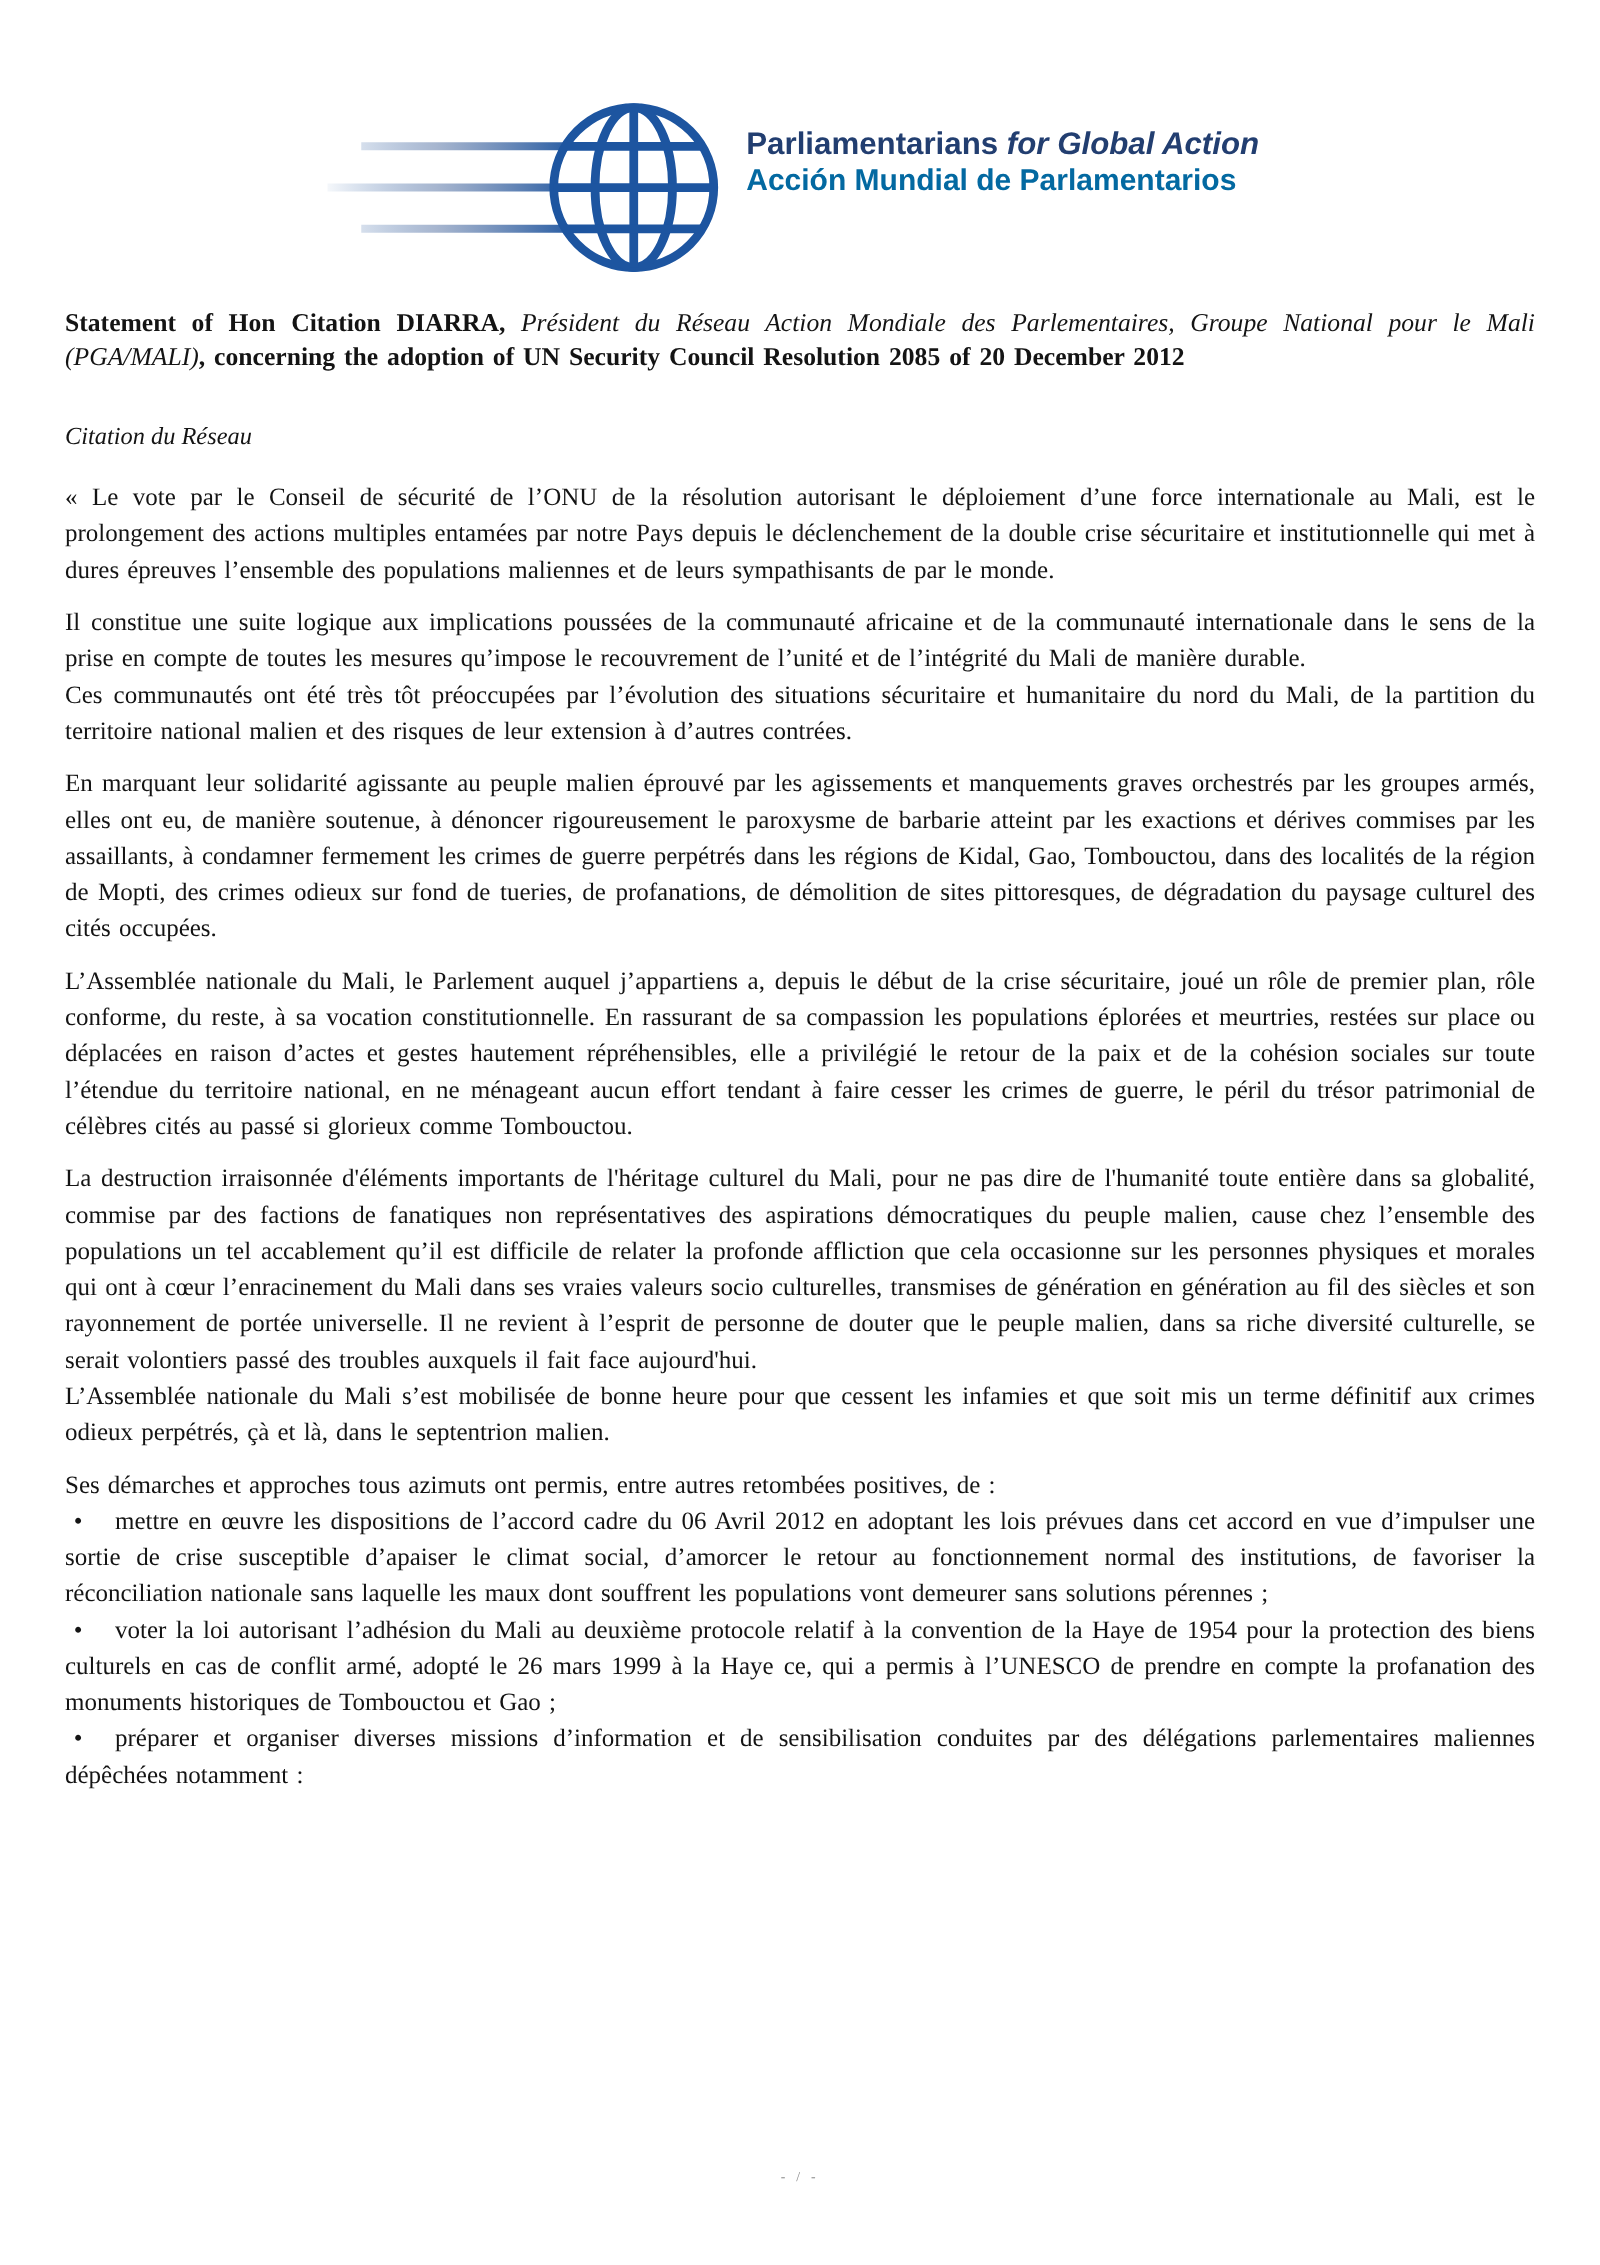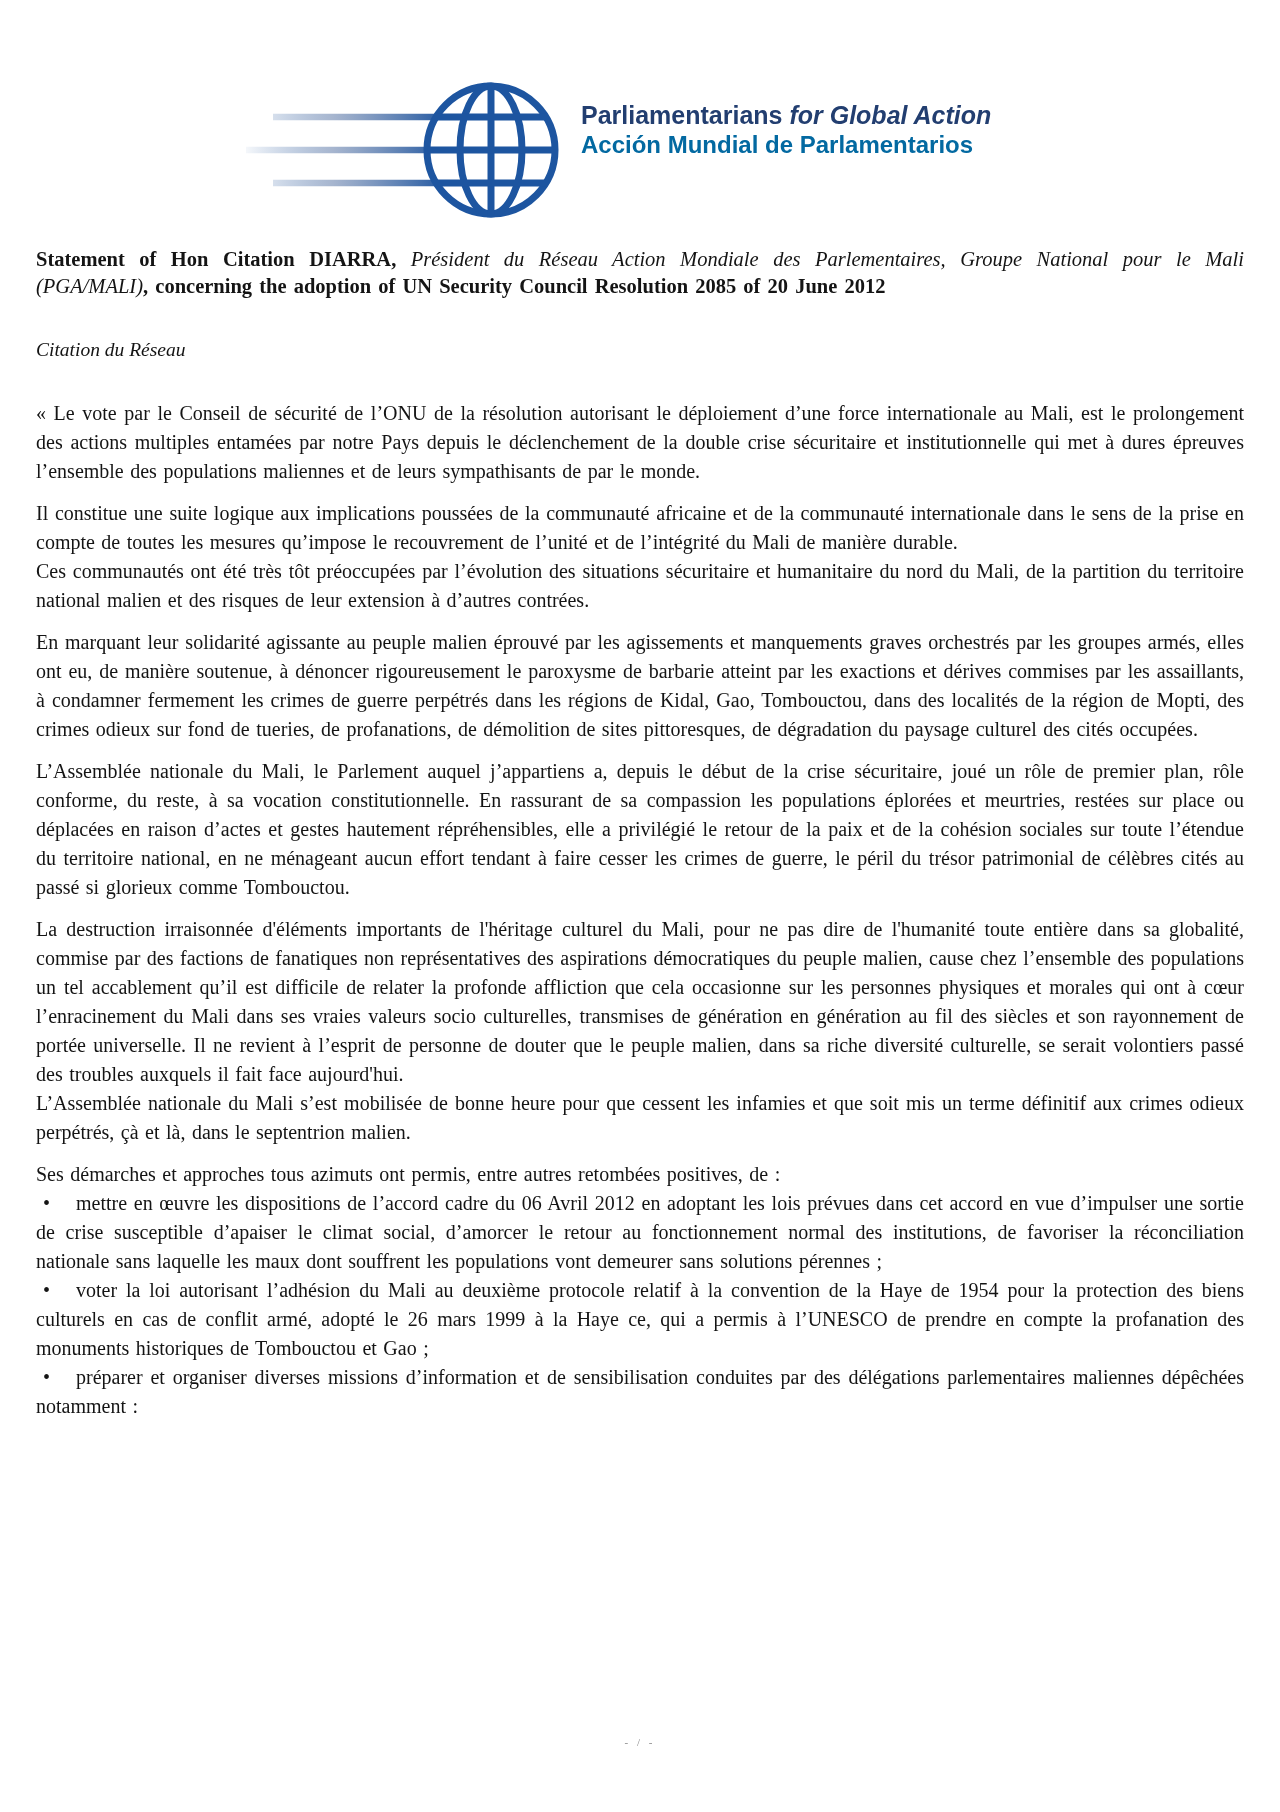--- a/index.html
+++ b/index.html
@@ -1,19 +1,19 @@
 <!DOCTYPE html>
 <html><head>
 <meta charset="utf-8">
 <style>
   html,body{margin:0;padding:0;background:#ffffff;}
   .page{
     width:1280px;height:1812px;position:relative;background:#ffffff;
     font-family:"Liberation Serif",serif;color:#141414;
-    padding:0 36px;box-sizing:border-box;overflow:hidden;
+    padding:0 52px;box-sizing:border-box;overflow:hidden;
   }
   
   .logo-row{position:relative;height:160px;margin-top:78px;}
   .logo-svg{position:absolute;left:202px;top:0;}
   .wordmark{
     position:absolute;left:545px;top:22px;
     font-family:"Liberation Sans",sans-serif;font-weight:bold;white-space:nowrap;
   }
   .wm1{font-size:25px;line-height:30px;color:#223e70;}
   .wm1 .it{font-style:italic;}
@@ -23,21 +23,21 @@
     margin:8px 0 0 0;font-size:20.5px;line-height:27px;font-weight:bold;
     text-align:justify;word-spacing:2px;
   }
   .title .i{font-weight:normal;font-style:italic;}
   .subtitle{margin:35px 0 0 0;font-style:italic;font-size:19.5px;line-height:29px;}
   
   .para{
     margin:0;text-align:justify;font-size:20px;line-height:29px;word-spacing:1.5px;
   }
   .gap{margin-top:13px;}
-  .first-para{margin-top:35px;}
+  .first-para{margin-top:20px;}
   .bullet-para .bullet-marker{
     display:inline-block;width:40px;padding-left:7px;box-sizing:border-box;
   }
   
   .footer-mark{
     position:absolute;left:0;right:0;top:1736px;text-align:center;
     color:#8a8a8a;font-size:11px;letter-spacing:3px;
   }
 </style>
 </head>
@@ -69,21 +69,21 @@
         <line x1="198" y1="39" x2="308" y2="39"></line>
         <line x1="198" y1="105" x2="308" y2="105"></line>
       </g>
     </svg>
     <div class="wordmark">
       <div class="wm1"><span>Parliamentarians </span><span class="it">for Global Action</span></div>
       <div class="wm2">Acción Mundial de Parlamentarios</div>
     </div>
   </div>
 
-  <p class="title"><span class="b">Statement of Hon Citation DIARRA, </span><span class="i">Président du Réseau Action Mondiale des Parlementaires, Groupe National pour le Mali (PGA/MALI)</span><span class="b">, concerning the adoption of UN Security Council Resolution 2085 of 20 June 2012</span></p>
+  <p class="title"><span class="b">Statement of Hon Citation DIARRA, </span><span class="i">Président du Réseau Action Mondiale des Parlementaires, Groupe National pour le Mali (PGA/MALI)</span><span class="b">, concerning the adoption of UN Security Council Resolution 2085 of 20 December 2012</span></p>
 
   <p class="subtitle">Citation du Réseau</p>
 
   <p class="para first-para">« Le vote par le Conseil de sécurité de l’ONU de la résolution autorisant le déploiement d’une force internationale au Mali, est le prolongement des actions multiples entamées par notre Pays depuis le déclenchement de la double crise sécuritaire et institutionnelle qui met à dures épreuves l’ensemble des populations maliennes et de leurs sympathisants de par le monde.</p>
   <p class="para gap">Il constitue une suite logique aux implications poussées de la communauté africaine et de la communauté internationale dans le sens de la prise en compte de toutes les mesures  qu’impose le recouvrement de l’unité et de l’intégrité du Mali de manière durable.</p>
   <p class="para">Ces communautés ont été très tôt préoccupées par l’évolution des situations sécuritaire et humanitaire  du nord du Mali, de la partition du territoire national malien et des risques de leur  extension à d’autres contrées.</p>
   <p class="para gap">En marquant  leur solidarité agissante au peuple  malien éprouvé par les agissements et manquements graves orchestrés par les groupes armés, elles ont eu, de manière soutenue, à dénoncer rigoureusement  le paroxysme de barbarie atteint par les exactions et dérives commises par les assaillants, à condamner  fermement les crimes de guerre perpétrés dans les régions de Kidal, Gao, Tombouctou, dans des localités de la région de Mopti, des crimes odieux sur fond de tueries, de profanations, de démolition de sites pittoresques, de dégradation du paysage culturel des  cités  occupées.</p>
   <p class="para gap">L’Assemblée nationale du Mali, le Parlement auquel j’appartiens a, depuis le début de la crise sécuritaire, joué un rôle de premier plan, rôle  conforme, du reste, à sa vocation constitutionnelle. En rassurant de sa compassion les populations éplorées et meurtries, restées sur place ou déplacées en raison d’actes et gestes hautement répréhensibles, elle a privilégié le retour de la paix et de la cohésion sociales sur toute l’étendue du territoire national, en  ne ménageant aucun effort tendant à faire cesser les crimes de guerre, le péril du trésor patrimonial de célèbres cités au passé si glorieux comme Tombouctou.</p>
   <p class="para gap">La destruction irraisonnée d'éléments importants de l'héritage culturel du Mali, pour ne pas dire de l'humanité toute entière dans sa globalité, commise par des factions de fanatiques non représentatives des aspirations démocratiques du peuple malien, cause chez l’ensemble des populations un tel accablement qu’il est difficile de relater  la profonde affliction que cela occasionne sur les personnes physiques et morales qui ont à cœur l’enracinement du Mali dans ses vraies valeurs socio culturelles, transmises de génération en génération au fil des siècles et son rayonnement de portée universelle. Il ne revient à l’esprit de personne de douter que le peuple malien, dans sa riche diversité culturelle, se serait volontiers passé des troubles auxquels il fait face aujourd'hui.</p>
   <p class="para">L’Assemblée nationale du Mali s’est mobilisée de bonne heure pour que cessent les infamies et que soit mis un terme définitif aux crimes odieux perpétrés, çà et là, dans le septentrion malien.</p>

